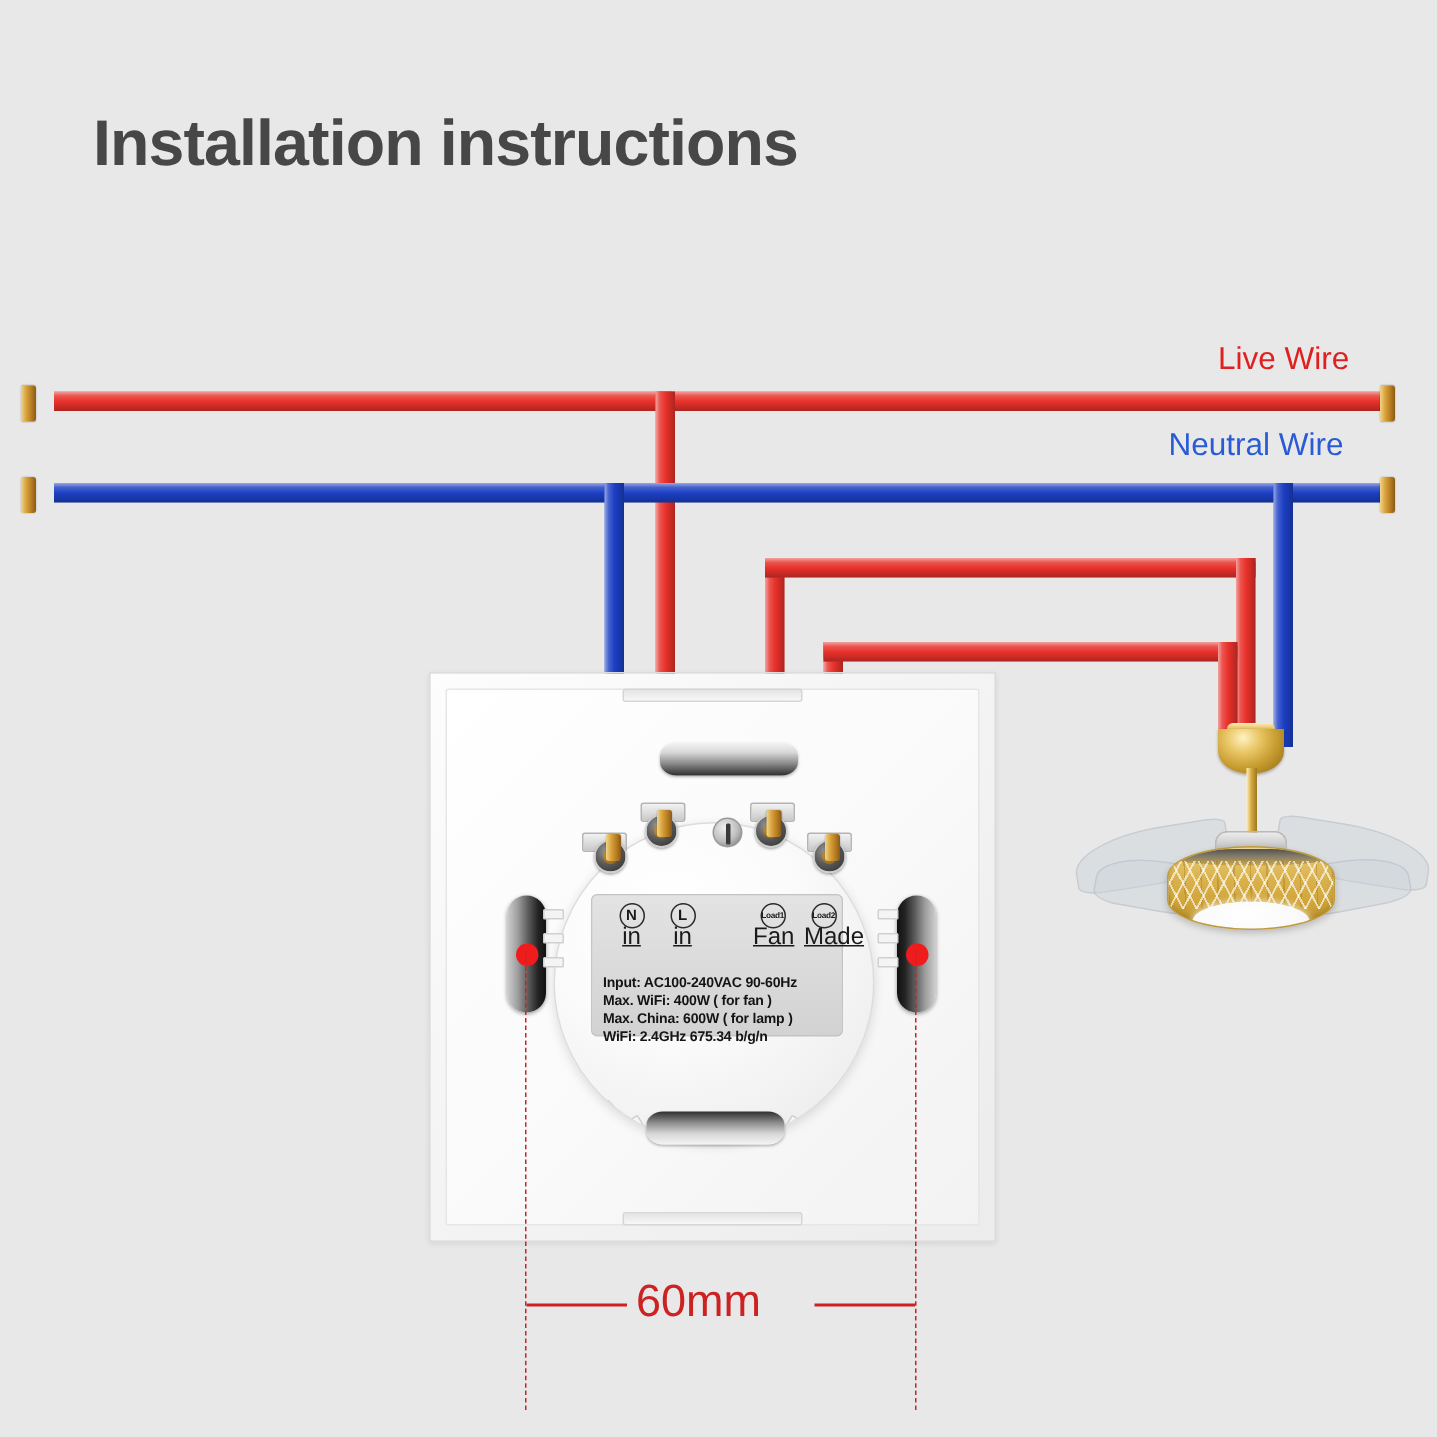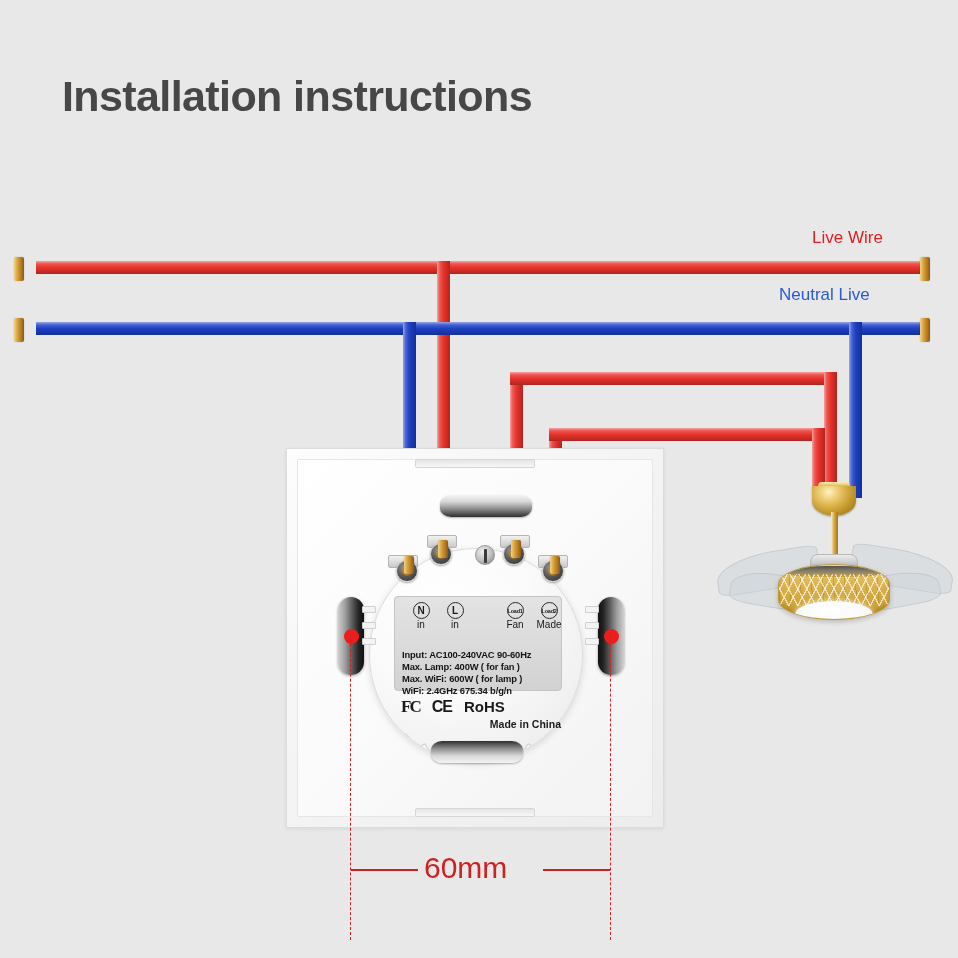--- a/index.html
+++ b/index.html
@@ -16,21 +16,21 @@
   .title {
     position:absolute;
     left:62px; top:72px;
     font-size:43px;
     font-weight:bold;
     color:#474747;
     letter-spacing:-0.6px;
   }
 
   
-  .wire-label { position:absolute; font-size:17px; white-space:nowrap;text-align:right; }
+  .wire-label { position:absolute; font-size:21px; white-space:nowrap;text-align:right; }
   .lbl-live    { left:812px; top:228px; color:#e02020; }
   .lbl-neutral { left:779px; top:285px; color:#2a5bd7; }
 
   
   .wire { position:absolute; }
   .wire.red  { background:#e8312a; }
   .wire.blue { background:#1c3fc4; }
   .wire.h {
     height:13px;
     background-image:linear-gradient(to bottom,
@@ -138,21 +138,21 @@
     width:17px; height:17px; margin:0 auto;
     border:1.4px solid #2a2a2a;
     border-radius:50%;
     font-size:10px; line-height:15px;
     color:#1a1a1a; font-weight:bold;
   }
   .term .ring.load {
     font-size:5.5px; line-height:16px; font-weight:bold; letter-spacing:-.2px;
   }
   .term .cap {
-    font-size:10px; color:#1a1a1a; margin-top:0px; line-height:12px;
+    font-size:16px; color:#1a1a1a; margin-top:0px; line-height:12px;text-decoration:underline;
   }
   .spec {
     font-size:9.4px;
     color:#141414;
     line-height:12.1px;
     letter-spacing:-.15px;
     white-space:nowrap;
     font-weight:600;
   }
   .certs {
@@ -341,21 +341,21 @@
   }
 </style>
 </head>
 <body>
 
 <div id="stage">
 
   <div class="title">Installation instructions</div>
 
   <div class="wire-label lbl-live">Live Wire</div>
-  <div class="wire-label lbl-neutral">Neutral Live</div>
+  <div class="wire-label lbl-neutral">Neutral Wire</div>
 
   <div class="tip vert" style="left:14px; top:257px;"></div>
   <div class="wire h red" style="left:36px; top:261px; width:894px;"></div>
   <div class="tip vert" style="left:920px; top:257px;"></div>
 
   <div class="elbow red" style="left:437px; top:261px;"></div>
   <div class="wire v red" style="left:437px; top:261px; height:300px;"></div>
 
   <div class="tip vert" style="left:14px; top:318px;"></div>
   <div class="wire h blue" style="left:36px; top:322px; width:894px;"></div>
@@ -415,34 +415,26 @@
           <div class="ring load">Load1</div>
           <div class="cap">Fan</div>
         </div>
         <div class="term" style="left:134px;">
           <div class="ring load">Load2</div>
           <div class="cap">Made</div>
         </div>
       </div>
       <div style="margin-top:17px;">
         <div class="spec">Input: AC100-240VAC 90-60Hz</div>
-        <div class="spec">Max. Lamp: 400W ( for fan )</div>
-        <div class="spec">Max. WiFi: 600W ( for lamp )</div>
+        <div class="spec">Max. WiFi: 400W ( for fan )</div>
+        <div class="spec">Max. China: 600W ( for lamp )</div>
         <div class="spec">WiFi: 2.4GHz 675.34 b/g/n</div>
       </div>
     </div>
 
-    <div class="certs">
-      <div class="cert-row">
-        <span class="cert-fc">FC</span>
-        <span class="cert-ce">CE</span>
-        <span class="cert-rohs">RoHS</span>
-      </div>
-      <div class="cert-made">Made in China</div>
-    </div>
 
     <div class="bridge bot" style="left:61px; top:192px;"></div>
   </div>
 
   <div class="clamp" style="left:388px; top:555px;"></div>
   <div class="clamp" style="left:427px; top:535px;"></div>
   <div class="clamp" style="left:500px; top:535px;"></div>
   <div class="clamp" style="left:538px; top:555px;"></div>
 
   <div class="screw" style="left:396px; top:560px;">

